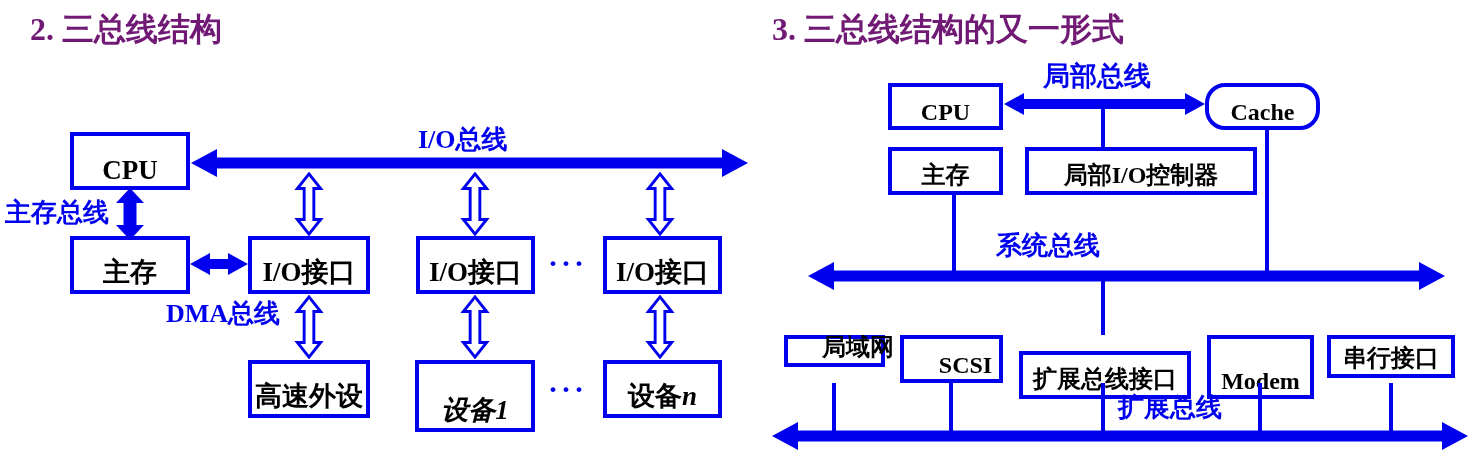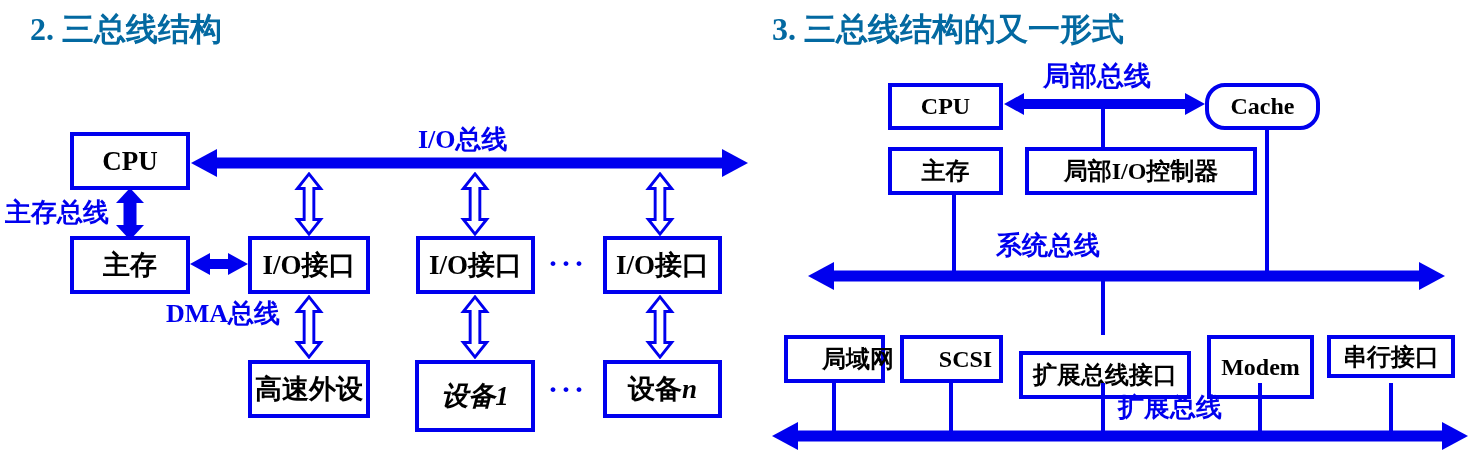--- a/index.html
+++ b/index.html
@@ -7,31 +7,31 @@
     position: relative;
     width: 1483px;
     height: 454px;
     background: #ffffff;
     overflow: hidden;
     font-family: "Liberation Serif", "DejaVu Serif", serif;
     --blue: #0000EE;
   }
   .title {
     position: absolute;
-    color: #0369a1;
+    color: #701a75;
     font-weight: bold;
     font-size: 32px;
     white-space: nowrap;
   }
   .box {
     position: absolute;
     border: 4px solid var(--blue);
     background: #fff;
     display: flex;
-    align-items: center;
+    align-items: flex-end;
     justify-content: center;
     font-weight: bold;
     color: #000;
     box-sizing: border-box;
     white-space: nowrap;
   }
   .fs-l { font-size: 27px; }
   .fs-r { font-size: 24px; }
   .bus-label {
     position: absolute;
@@ -199,21 +199,21 @@
 
   <div class="bus-label" style="left:996px; top:228px;">系统总线</div>
   <div class="h-arrow" style="left:808px; top:262px; width:637px; height:28px;">
     <div class="head-w"></div>
     <div class="shaft"></div>
     <div class="head-e"></div>
   </div>
 
   <div class="vline" style="left:1101px; top:281px; height:54px;"></div>
 
-  <div class="box fs-r" style="left:784px; top:335px; width:101px; height:48px;padding-left:47px;">
+  <div class="box fs-r" style="left:784px; top:335px; width:101px; height:32px;padding-left:47px;">
     <span>局域网</span>
   </div>
   <div class="box fs-r" style="left:900px; top:335px; width:103px; height:48px;padding-left:28px;">
     <span>SCSI</span>
   </div>
   <div class="box fs-r" style="left:1019px; top:335px; width:172px; height:48px;margin-top:16px;">
     <span>扩展总线接口</span>
   </div>
   <div class="box fs-r" style="left:1207px; top:335px; width:107px; height:64px;">
     <span>Modem</span>

